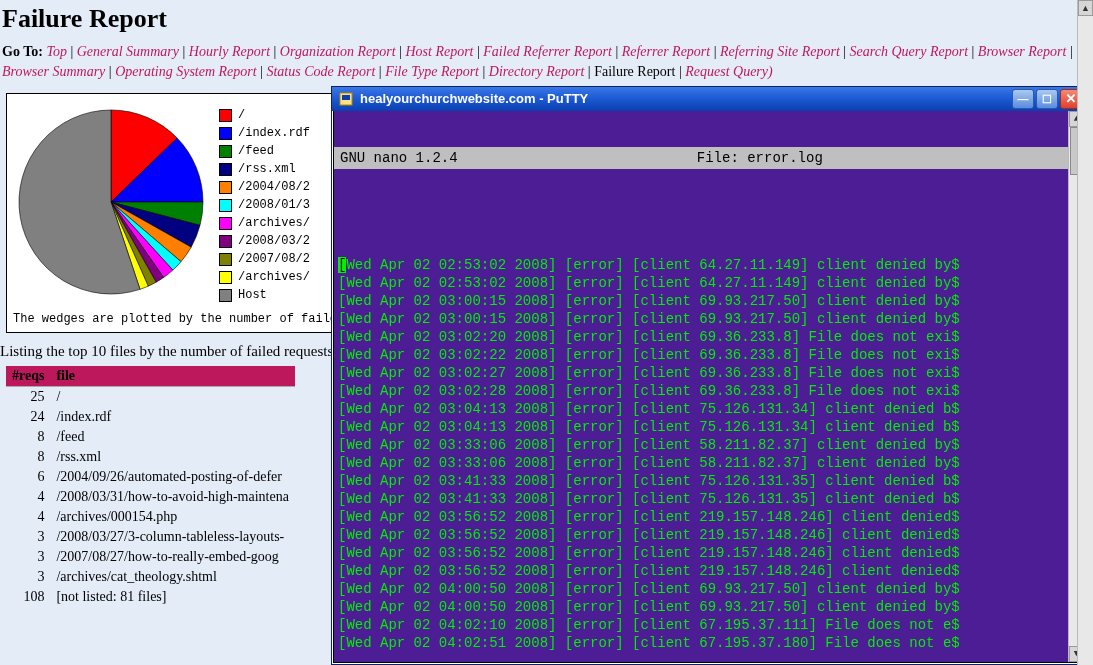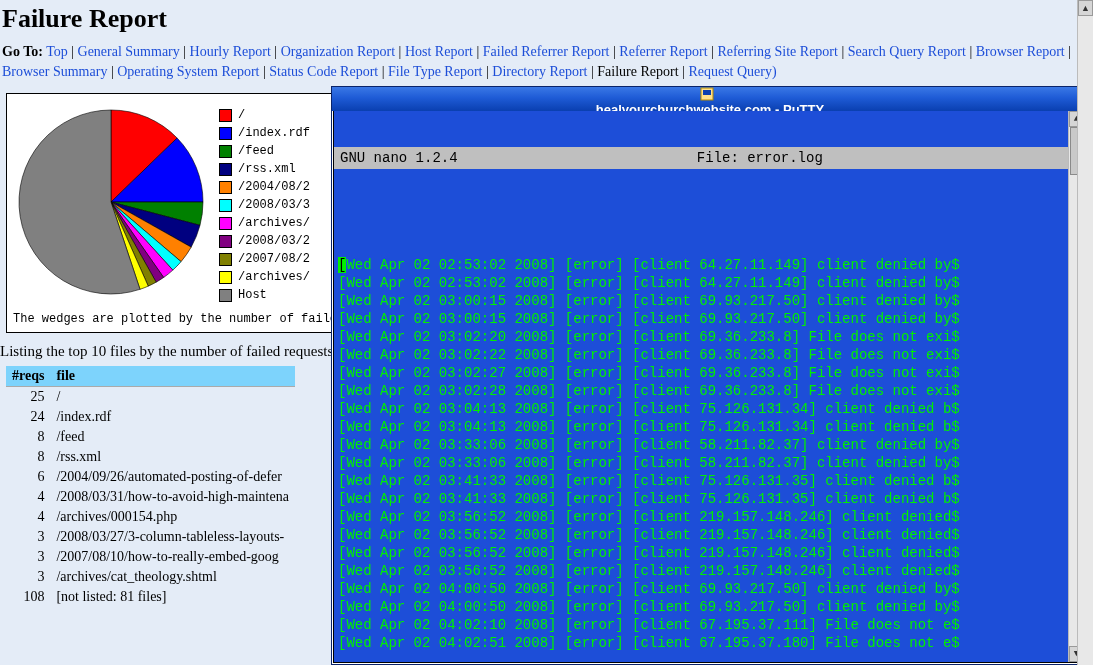--- a/index.html
+++ b/index.html
@@ -9,42 +9,42 @@
     background: #e4ecf7;
     color: #000;
     font-size: 15px;
     position: relative;
     width: 1093px;
     height: 665px;
     overflow: hidden;
   }
   h1 { margin: 0; padding: 4px 0 8px 2px; font-size: 26px; font-weight: bold; }
   .nav { padding: 0 2px 8px 2px; font-size: 14px; line-height: 1.4; }
-  .nav a { color: #1d4ed8; text-decoration: none; }
+  .nav a { color: #be185d; text-decoration: none; font-style: italic; }
   .nav .sep { color: #000; }
   .nav .current { color: #000; }
   .chartbox {
     margin: 4px 0 0 6px;
     border: 1px solid #000;
     width: 480px;
     background: #fff;
     font-family: "Courier New", monospace;
     font-size: 12px;
   }
   .chartbox .chartarea {
     display: flex;
     padding: 8px 4px 4px 4px;
   }
   .chartbox .legend { padding: 4px 0 0 8px; font-size: 12px; line-height: 1.5; }
   .leg-row { display: flex; align-items: center; gap: 6px; }
   .sw { width: 13px; height: 13px; border: 1px solid #000; display: inline-block; }
   .chartnote { padding: 4px 6px 6px 6px; }
   .listing { padding: 10px 2px 4px 0; font-size: 15px; }
   table.fail { border-collapse: collapse; margin: 2px 0 0 6px; font-size: 14px; }
-  table.fail th { background: #7dd3fc; font-weight: bold; text-align: left; padding: 2px 6px; border-bottom: 1px solid #aaa; }
+  table.fail th { background: #be185d; font-weight: bold; text-align: left; padding: 2px 6px; border-bottom: 1px solid #aaa; }
   table.fail th.r { text-align: right; }
   table.fail td { padding: 2px 6px; }
   table.fail td.r { text-align: right; font-family: Liberation Serif, serif; }
 
   
   .putty {
     position: absolute;
     left: 331px; top: 86px;
     width: 756px; height: 579px;
     background: #000;
@@ -53,30 +53,30 @@
     font-family: "Courier New", monospace;
     font-size: 14px;
     line-height: 18px;
     overflow: hidden;
   }
   .tbar {
     height: 24px;
     background: linear-gradient(#3a78e6,#1e5bd6 45%,#0a3fb0);
     display: flex; align-items: center;
     padding: 0 4px 0 6px;
-    color: #fff; font-family: Tahoma, sans-serif; font-size: 13px; font-weight: bold; flex-direction: column;
+    color: #fff; font-family: Tahoma, sans-serif; font-size: 13px; font-weight: bold;
   }
   .tbar .ico { width: 16px; height: 16px; margin-right: 6px; display:inline-flex; align-items:center; justify-content:center; }
   .tbar .ttl { flex: 1; }
   .wbtn { width: 22px; height: 20px; margin-left: 2px; border-radius: 3px; display: inline-flex; align-items:center; justify-content:center; font-family: Arial; font-size: 11px; font-weight:bold; }
   .wmin,.wmax { background: linear-gradient(#a8c9f0,#5b8be0); border:1px solid #2a59a9; color:#fff; }
   .wclose { background: linear-gradient(#f08a7a,#e2402a); border:1px solid #a52a1a; color:#fff; font-size:13px; }
   .term {
     position: absolute; left: 2px; top: 24px; right: 18px; bottom: 2px;
-    background: #1d4ed8; color: #bfbfbf;
+    background: #4c1d95; color: #bfbfbf;
     padding: 2px 4px;
     white-space: pre;
     overflow: hidden;
   }
   .term .tophdr {
     display: flex;
     color: #000;
     background: #bfbfbf;
     margin: -2px -4px 4px -4px;
     padding: 2px 6px;
@@ -142,21 +142,21 @@
         <div class="leg-row">
           <span class="sw" style="background: rgb(0, 0, 128);"></span>
           <span>/rss.xml</span>
         </div>
         <div class="leg-row">
           <span class="sw" style="background: rgb(255, 128, 0);"></span>
           <span>/2004/08/2</span>
         </div>
         <div class="leg-row">
           <span class="sw" style="background: rgb(0, 255, 255);"></span>
-          <span>/2008/03/3</span>
+          <span>/2008/01/3</span>
         </div>
         <div class="leg-row">
           <span class="sw" style="background: rgb(255, 0, 255);"></span>
           <span>/archives/</span>
         </div>
         <div class="leg-row">
           <span class="sw" style="background: rgb(128, 0, 128);"></span>
           <span>/2008/03/2</span>
         </div>
         <div class="leg-row">
@@ -213,21 +213,21 @@
       <tr>
         <td class="r">4</td>
         <td>/archives/000154.php</td>
       </tr>
       <tr>
         <td class="r">3</td>
         <td>/2008/03/27/3-column-tableless-layouts-</td>
       </tr>
       <tr>
         <td class="r">3</td>
-        <td>/2007/08/10/how-to-really-embed-goog</td>
+        <td>/2007/08/27/how-to-really-embed-goog</td>
       </tr>
       <tr>
         <td class="r">3</td>
         <td>/archives/cat_theology.shtml</td>
       </tr>
       <tr>
         <td class="r">108</td>
         <td>[not listed: 81 files]</td>
       </tr>
     </tbody>

